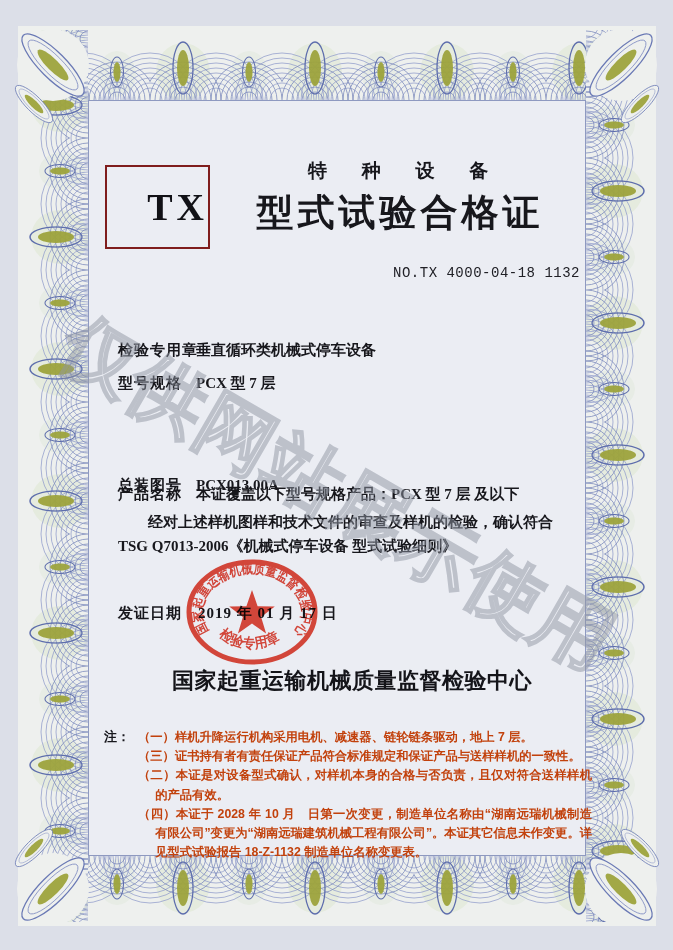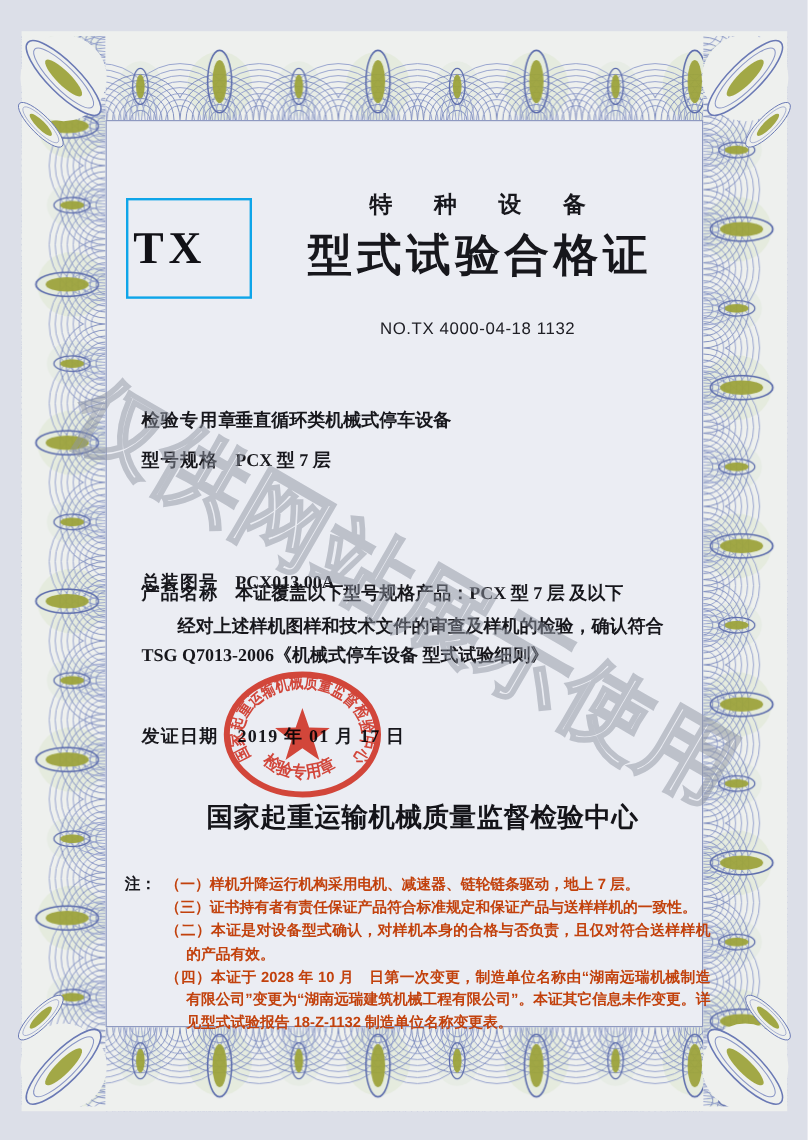--- a/index.html
+++ b/index.html
@@ -7,30 +7,30 @@
     position:relative;width:673px;height:950px;overflow:hidden;
     background:#dcdfe8;
     font-family:"Liberation Serif","DejaVu Serif",serif;
     color:#17171c;
   }
   .bg{position:absolute;left:0;top:0;z-index:0;}
   .content{position:absolute;left:0;top:0;width:673px;height:950px;z-index:1;}
 
   .tx-box{
     position:absolute;left:105px;top:165px;width:101px;height:80px;
-    border:2px solid #0ea5e9;display:flex;align-items:center;justify-content:flex-start;
+    border:2px solid #7f1d1d;display:flex;align-items:center;justify-content:flex-end;
     background:transparent;
   }
   .tx-box span{font-size:38px;font-weight:bold;letter-spacing:4px;padding-left:4px;color:#111116;}
 
   .head{position:absolute;left:216px;top:0;width:364px;text-align:center;}
   .head-small{position:absolute;left:0;top:158px;width:100%;font-size:19px;font-weight:bold;letter-spacing:15px;padding-left:15px;box-sizing:border-box;}
   .head-title{position:absolute;left:0;top:188px;width:100%;font-size:37px;font-weight:bold;letter-spacing:4px;padding-left:4px;box-sizing:border-box;}
-  .cert-no{position:absolute;left:216px;top:265px;width:364px;text-align:center;
-    font-family:Liberation Sans, sans-serif;font-size:14px;letter-spacing:.5px;color:#202026;}
+  .cert-no{position:absolute;left:216px;top:265px;width:364px;text-align:right;
+    font-family:Liberation Mono, monospace;font-size:14px;letter-spacing:.5px;color:#202026;}
 
   .frow{position:absolute;left:118px;width:470px;white-space:nowrap;}
   .flabel{display:inline-block;width:78px;font-size:15px;font-weight:bold;letter-spacing:1px;}
   .fvalue{font-size:15px;font-weight:600;}
 
   .statement{position:absolute;left:118px;width:430px;font-size:15px;font-weight:600;}
   .st1{left:148px;}
 
   .date-row{position:absolute;left:118px;top:604px;white-space:nowrap;}
   .date-label{display:inline-block;width:80px;font-size:15px;font-weight:bold;letter-spacing:1px;}

